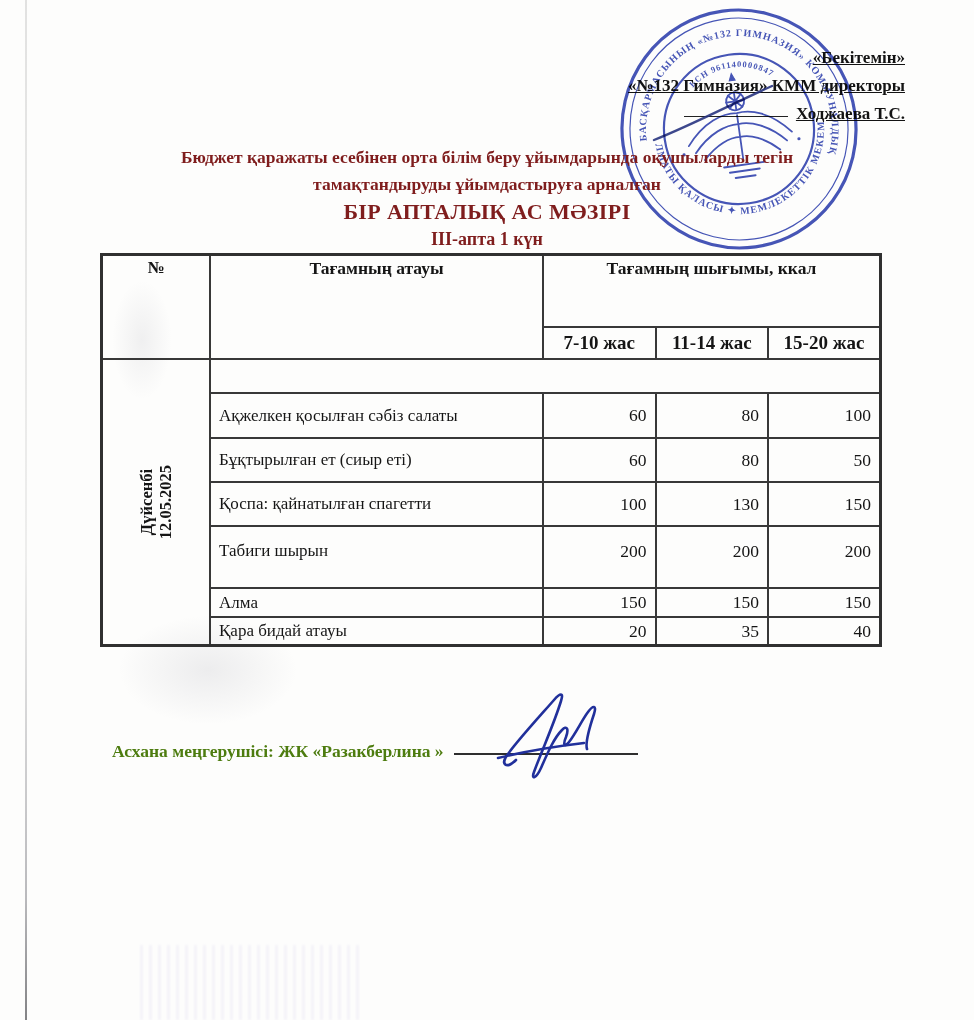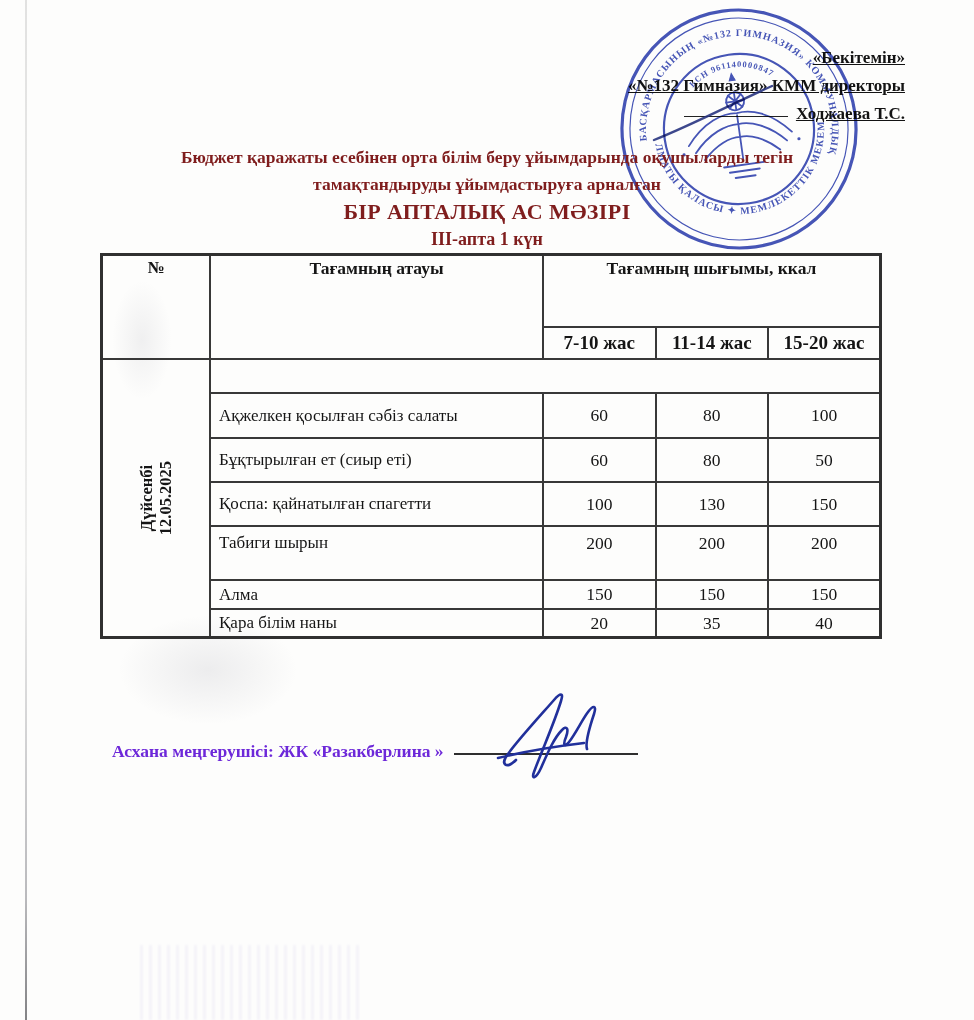--- a/index.html
+++ b/index.html
@@ -84,28 +84,28 @@
   th.h-a1{width:128px;} th.h-a2{width:124px;border-radius:14px;} th.h-a3{width:125px;}
   tr.r-empty td{height:28px;}
   td.day-cell{position:relative;width:90px;}
   .day-rot{
     position:absolute;left:50%;top:50%;
     transform:translate(-50%,-50%) rotate(-90deg);
     white-space:nowrap;text-align:center;
     font-weight:bold;font-size:16.5px;line-height:19px;
   }
   td.dish{font-size:17px;padding-left:9px;}
-  td.val{text-align:center;font-size:17.5px;}
+  td.val{text-align:right;font-size:17.5px;}
   tr.r1 td{height:39px;} tr.r2 td{height:38px;border-radius:19px;} tr.r3 td{height:38px;}
-  tr.r4 td{height:44px;vertical-align:top;padding-top:6px;}
+  tr.r4 td{height:44px;vertical-align:top;padding-top:14px;}
   tr.r5 td{height:23px;} tr.r6 td{height:22px;}
   
   .footer{
     position:absolute;left:112px;top:741px;
-    font-weight:bold;font-size:17.5px;color:#6d28d9;white-space:nowrap;
+    font-weight:bold;font-size:17.5px;color:#4d7c0f;white-space:nowrap;
   }
   .footer .blank-line{
     display:inline-block;width:184px;height:0;
     border-bottom:2.2px solid #2e2e2e;
     margin-left:10px;vertical-align:2px;
   }
   .hand-sig{position:absolute;left:488px;top:688px;width:135px;height:100px;pointer-events:none;}
 </style>
 </head>
 <body>
@@ -218,21 +218,21 @@
         <td class="val">200</td>
         <td class="val">200</td>
       </tr>
       <tr class="r5">
         <td class="dish">Алма</td>
         <td class="val">150</td>
         <td class="val">150</td>
         <td class="val">150</td>
       </tr>
       <tr class="r6">
-        <td class="dish">Қара білім наны</td>
+        <td class="dish">Қара бидай атауы</td>
         <td class="val">20</td>
         <td class="val">35</td>
         <td class="val">40</td>
       </tr>
     </tbody>
   </table>
 
   <div class="footer">
     <span>Асхана меңгерушісі: ЖК «Разакберлина »</span><span class="blank-line"></span>
   </div>

